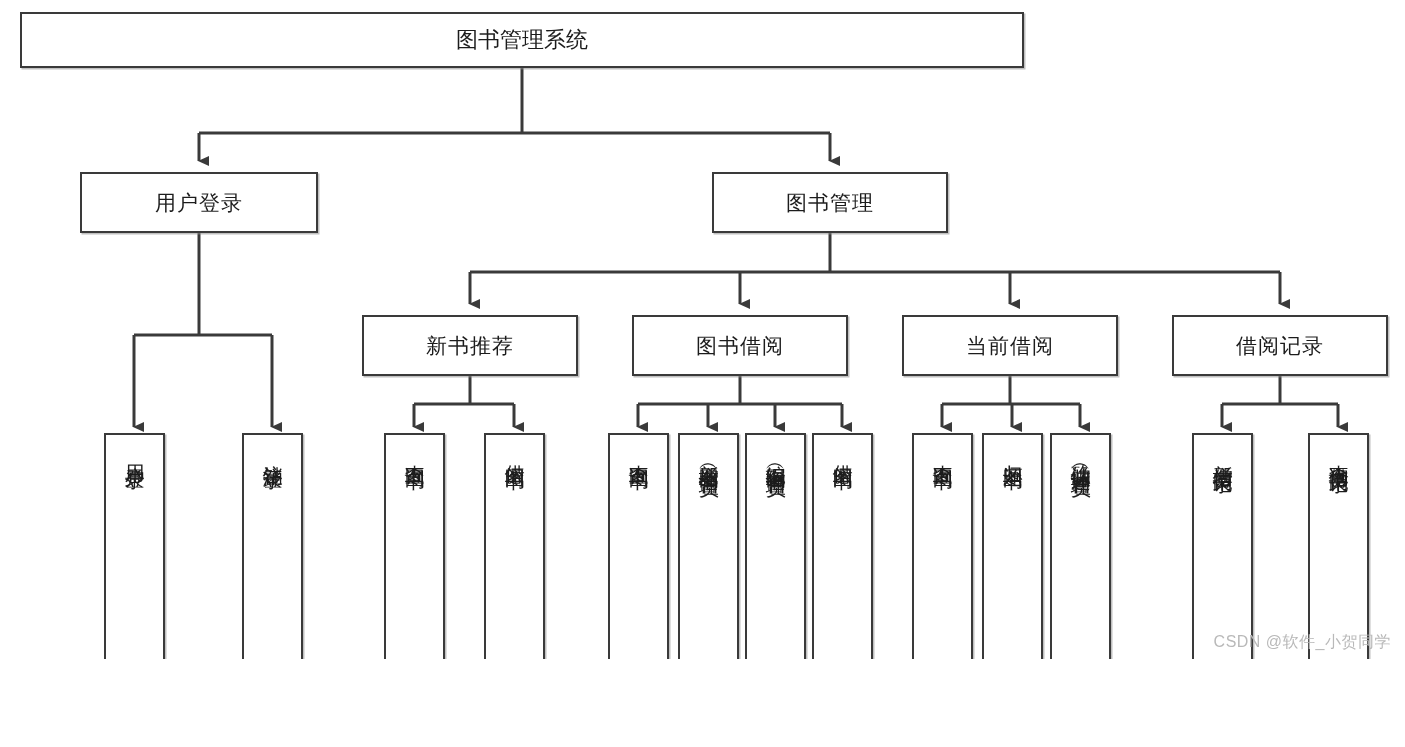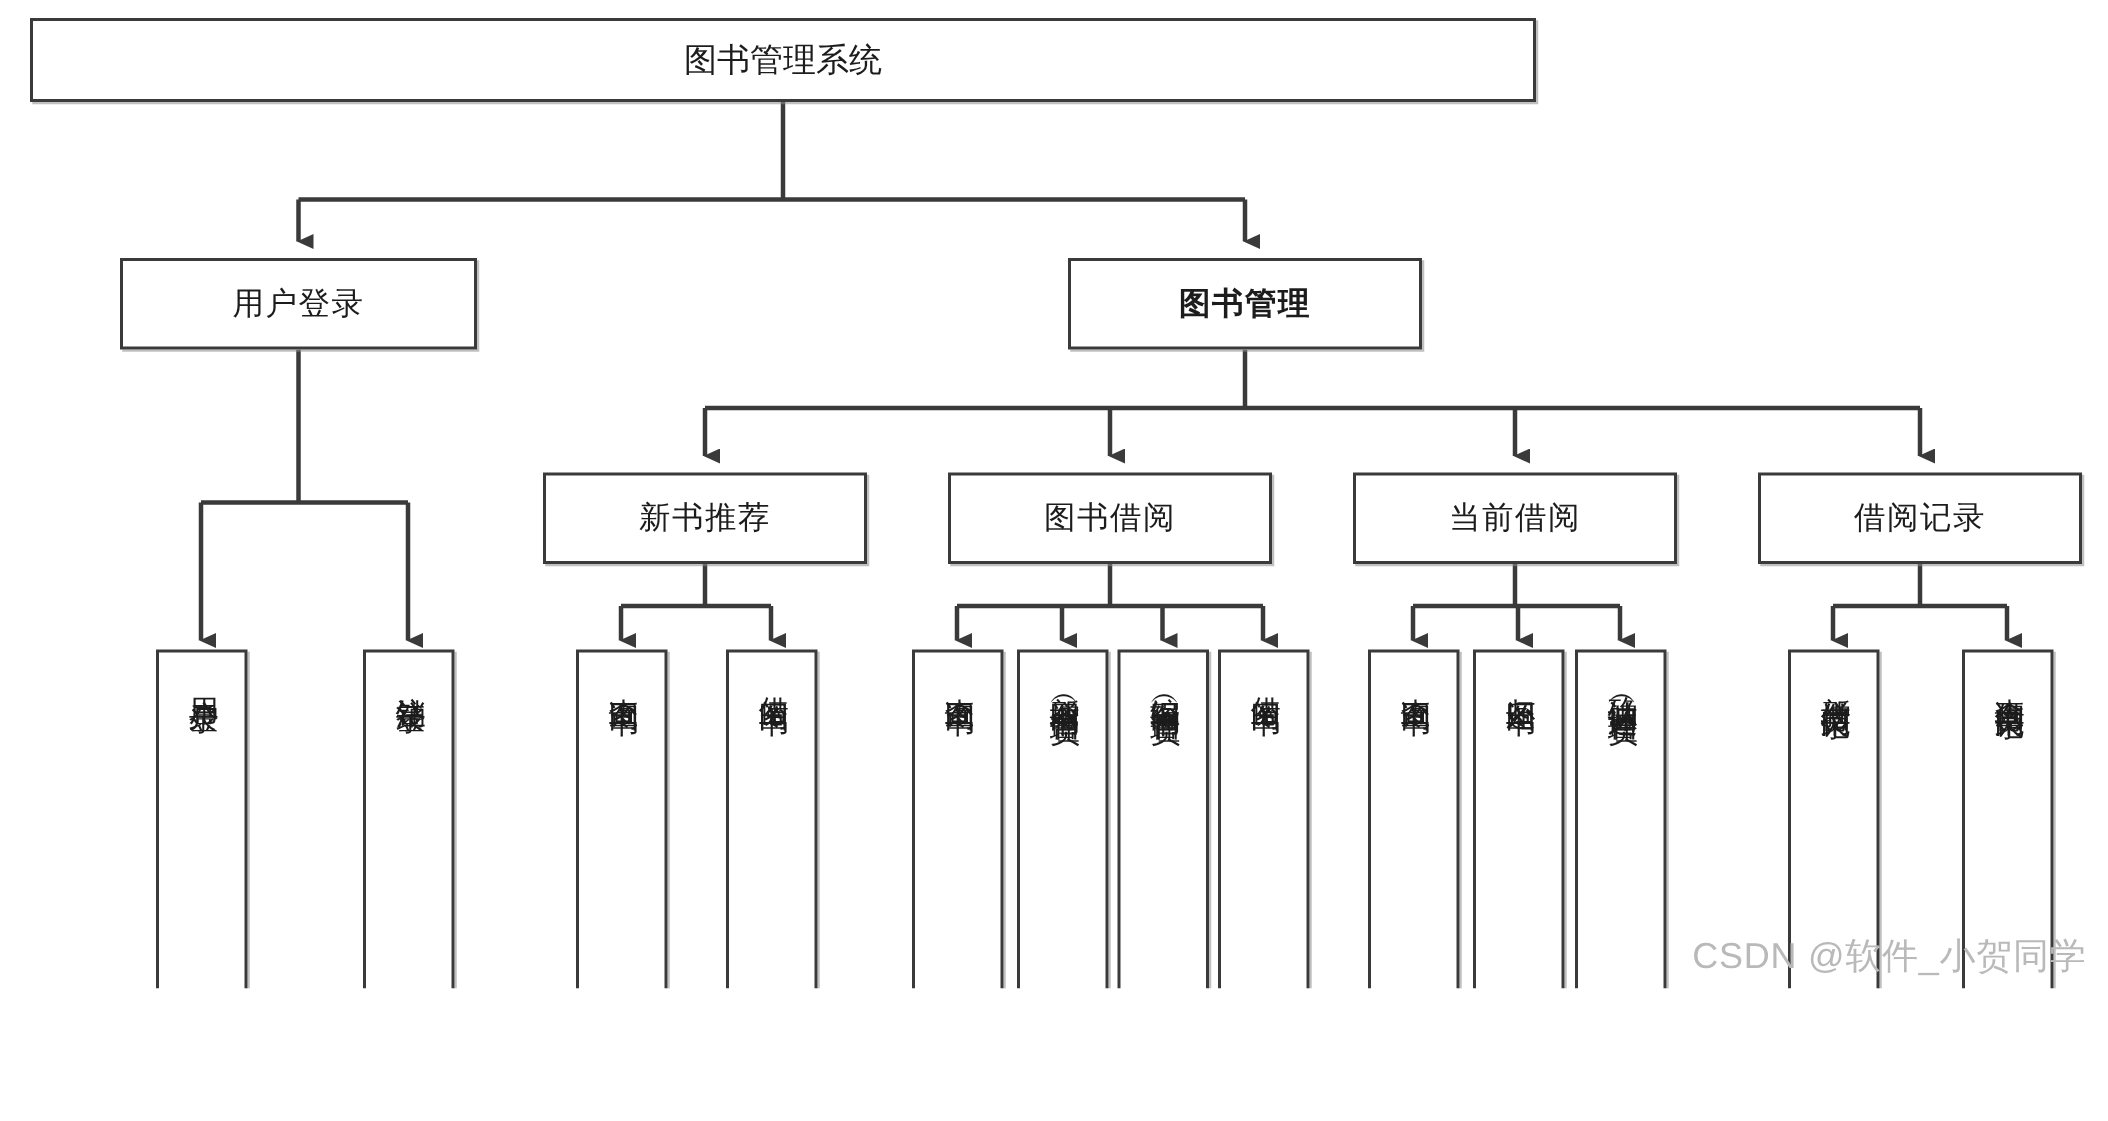--- a/index.html
+++ b/index.html
@@ -56,21 +56,21 @@
     writing-mode: vertical-rl;
     text-orientation: upright;
     white-space: nowrap;
     line-height: 1.08;
     letter-spacing: 2px;
   }
   .watermark {
     position: absolute;
     right: 14px;
     bottom: 6px;
-    font-size: 24px;
+    font-size: 16px;
     color: #b9b9b9;
     letter-spacing: 0.5px;
     white-space: nowrap;
     user-select: none;
   }
 </style>
 </head>
 <body>
 
 <div id="canvas">
@@ -125,21 +125,21 @@
     </g>
   </svg>
 
   <div class="node root" style="left:20px; top:12px; width:1004px; height:56px;">
     <span>图书管理系统</span>
   </div>
 
   <div class="node h" style="left:80px; top:172px; width:238px; height:61px;">
     <span>用户登录</span>
   </div>
-  <div class="node h" style="left:712px; top:172px; width:236px; height:61px;font-weight:bold;">
+  <div class="node h" style="left:712px; top:172px; width:236px; height:61px;">
     <span>图书管理</span>
   </div>
 
   <div class="node h" style="left:632px; top:315px; width:216px; height:61px;">
     <span>图书借阅</span>
   </div>
   <div class="node h" style="left:362px; top:315px; width:216px; height:61px;">
     <span>新书推荐</span>
   </div>
   <div class="node h" style="left:1172px; top:315px; width:216px; height:61px;">

